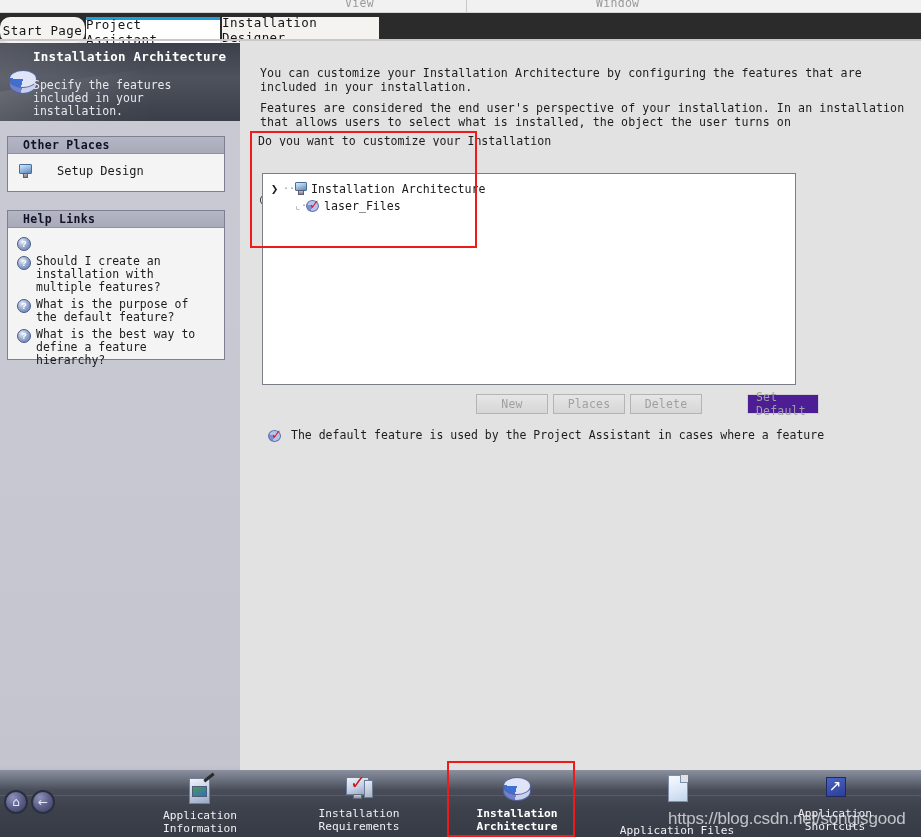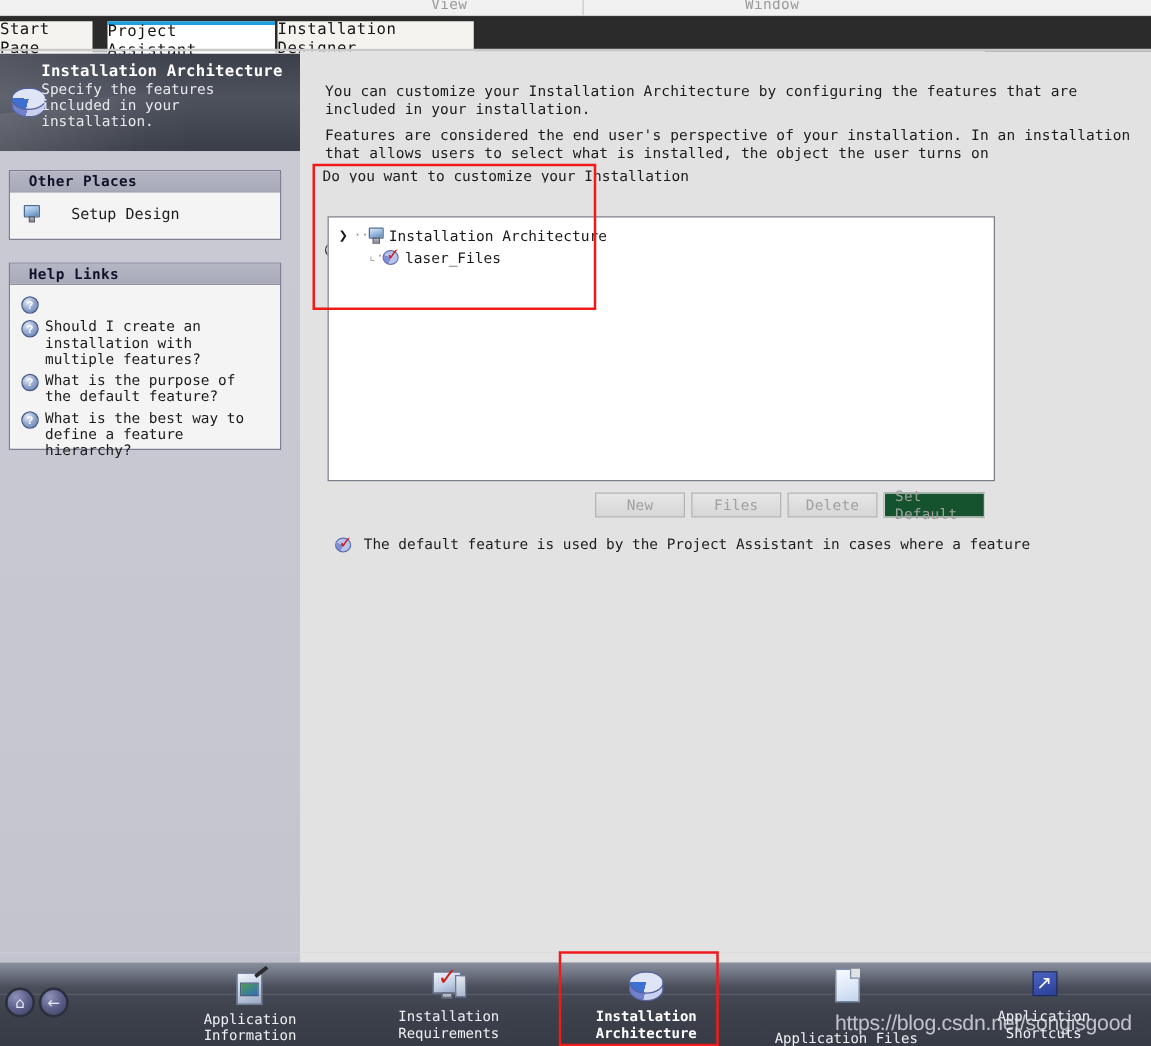--- a/index.html
+++ b/index.html
@@ -53,21 +53,21 @@
     font-size: 12.5px;
     display: flex; align-items: center; justify-content: center;
     letter-spacing: .4px;
     cursor: default;
   }
   .tab.active {
     background: #ffffff;
     border-top: 3px solid #1e9fdc;
     font-weight: normal;
   }
-  .tab#tab0 { left: 0px;   width: 74px; }
+  .tab#tab0 { left: 0px;   width: 85px; border-radius: 10px; }
   .tab#tab1 { left: 86px;  width: 134px; }
   .tab#tab2 { left: 222px; width: 157px; }
 
   .tabbar .underline {
     position: absolute; left: 0; bottom: 0px; width: 921px; height: 2px;
     background: #c9c9c9;
   }
 
   
   .banner {
@@ -84,21 +84,21 @@
   }
   .banner .bicon {
     position: absolute; left: 6px; top: 22px; width: 34px; height: 34px;
   }
   .banner .btext { position: absolute; left: 33px; top: 6px; width: 200px; }
   .banner .btitle {
     font-size: 12.5px; font-weight: bold; color: #ffffff; letter-spacing: .2px;
     white-space: nowrap;
   }
   .banner .bsub {
-    font-size: 11.5px; color: #e8e8ec; line-height: 13px; margin-top: 1px;
+    font-size: 11.5px; color: #e8e8ec; line-height: 13px; margin-top: 15px;
   }
 
   
   .sidebar {
     position: absolute; left: 0; top: 121px; width: 240px; height: 641px;
     background: linear-gradient(180deg, #c8c9d2 0%, #c6c7d0 70%, #c3c4ce 100%);
   }
   .panel {
     position: absolute;
     border: 1px solid #7e7f93;
@@ -239,21 +239,21 @@
   .btn {
     height: 20px; min-width: 72px; padding: 0 8px;
     background: linear-gradient(180deg, #e6e6e6 0%, #d6d6d6 100%);
     border: 1px solid #b4b4b4;
     color: #a0a0a0;
     font-size: 11.5px;
     display: flex; align-items: center; justify-content: center;
     cursor: default;
     letter-spacing: .2px;
   }
-  .btn.flat { background: #14532d; border-color: #cfcfcf; }
+  .btn.flat { background: #4c1d95; border-color: #cfcfcf; margin-left: 40px; }
 
   
   #note {
     position: absolute; left: 28px; top: 388px; width: 640px; height: 18px;
     overflow: hidden;
     display: flex; align-items: flex-start; gap: 8px;
   }
   #note .ntext { font-size: 11.5px; color: #1c1c1c; line-height: 13px; }
 
   
@@ -497,21 +497,21 @@
             <span class="pie"></span>
               <span class="check">✓</span>
           </span>
           <span>laser_Files</span>
         </div>
       </div>
     </div>
 
     <div class="btnrow">
       <div class="btn">New</div>
-      <div class="btn">Files</div>
+      <div class="btn">Places</div>
       <div class="btn">Delete</div>
       <div class="btn flat">Set Default</div>
     </div>
 
     <div id="note">
       <span class="icon-feat">
         <span class="pie"></span>
           <span class="check">✓</span>
       </span>
       <span class="ntext">The default feature is used by the Project Assistant in cases where a feature</span>

